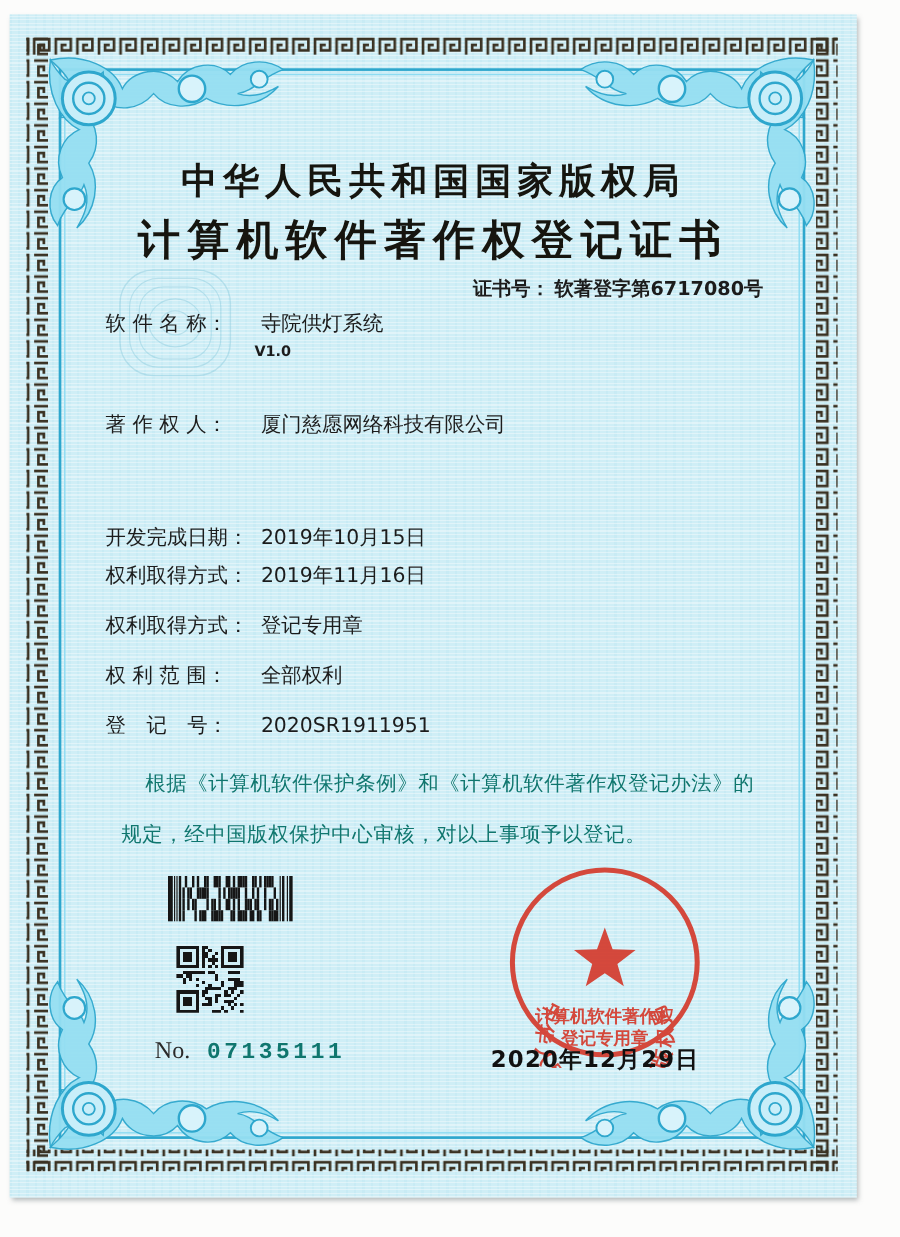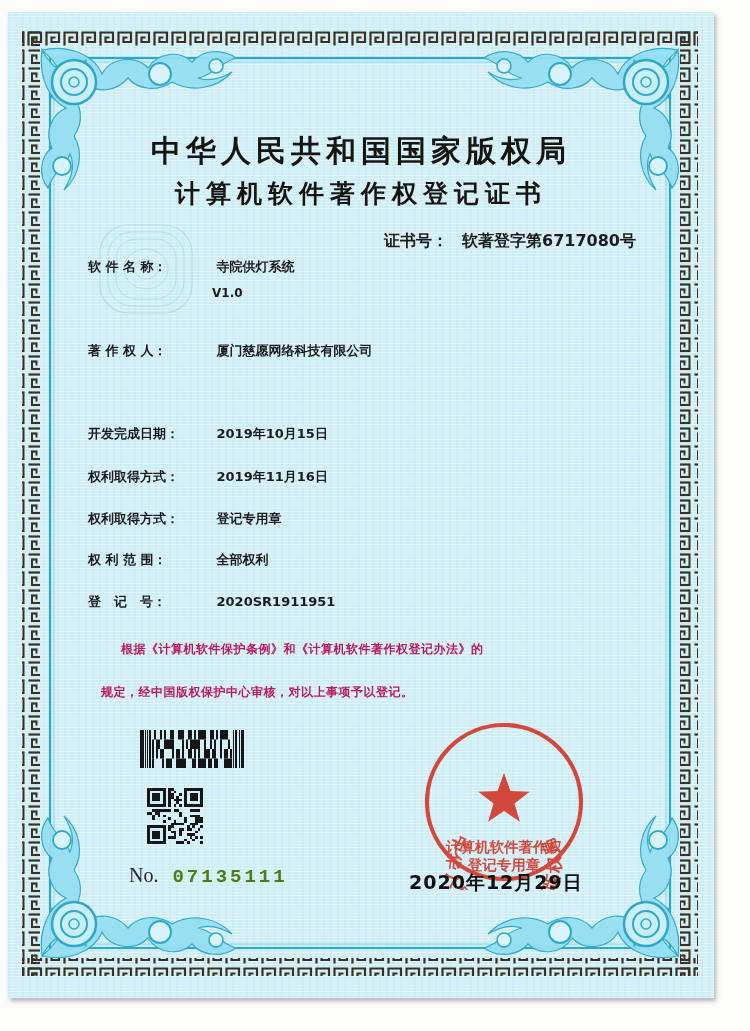--- a/index.html
+++ b/index.html
@@ -22,42 +22,42 @@
   .abs { position:absolute; }
   .title1 {
     left:8px; top:131px; width:706px; text-align:center;
     font-family:"Liberation Serif","DejaVu Serif",serif;
     font-weight:bold; font-size:30px; letter-spacing:5px; color:#16150f;
     white-space:nowrap;
   }
   .title2 {
     left:8px; top:177px; width:706px; text-align:center;
     font-family:"Liberation Serif","DejaVu Serif",serif;
-    font-weight:bold; font-size:25px; letter-spacing:6px; color:#16150f;
+    font-weight:bold; font-size:35px; letter-spacing:6px; color:#16150f;
     white-space:nowrap;
   }
   .certno {
     left:8px; top:231px; width:628px; text-align:right;
     font-size:16px; font-weight:bold; white-space:nowrap;
   }
-  .certno .v { margin-left:14px; }
-  .row { left:88px; font-size:13px; font-weight:bold; white-space:nowrap; }
+  .certno .v { margin-left:4px; }
+  .row { left:88px; font-size:17px; font-weight:normal; white-space:nowrap; }
   .flabel { display:inline-block; width:122px; }
   .fvalue { margin-left:2px; }
   .version { left:212px; font-size:12px; font-weight:bold; }
-  .stmt { font-size:12px; font-weight:bold; letter-spacing:.5px; white-space:nowrap; color:#be185d; }
+  .stmt { font-size:17px; font-weight:normal; letter-spacing:.5px; white-space:nowrap; color:#0f766e; }
   #stmt1 { left:85px; top:641px; text-indent:36px; }
   #stmt2 { left:101px; top:684px; }
   #barcode { left:140px; top:730px; }
   #qr { left:147px; top:788px; }
   .serialrow { left:119px; top:863px; font-size:20px; white-space:nowrap; }
   .no-label { font-family:"Liberation Serif","DejaVu Serif",serif; color:#2a2a2a;margin-left:10px; }
   .serial {
     font-family:"Liberation Mono","DejaVu Sans Mono",monospace;
-    color:#4d7c0f; margin-left:14px; letter-spacing:3px; font-weight:bold; font-size:19px;
+    color:#0f766e; margin-left:14px; letter-spacing:3px; font-weight:bold; font-size:19px;
   }
   #seal { left:414px; top:710px; }
   .sealdate {
     left:409px; top:870px; width:190px; text-align:left;
     font-size:19px; font-weight:bold; letter-spacing:1px; color:#111; white-space:nowrap;
   }
 </style>
 </head>
 <body>
 
@@ -120,21 +120,21 @@
   <span class="flabel">软 件 名 称：</span>
   <span class="fvalue">寺院供灯系统</span>
 </div>
 <div class="abs version" style="top:286px">V1.0</div>
 
 <div class="abs row" style="top:342px">
   <span class="flabel">著 作 权 人：</span>
   <span class="fvalue">厦门慈愿网络科技有限公司</span>
 </div>
 
-<div class="abs row" style="top:425px">
+<div class="abs row" style="top:436px">
   <span class="flabel">开发完成日期：</span>
   <span class="fvalue">2019年10月15日</span>
 </div>
 
 <div class="abs row" style="top:468px">
   <span class="flabel">权利取得方式：</span>
   <span class="fvalue">2019年11月16日</span>
 </div>
 
 <div class="abs row" style="top:510px">

